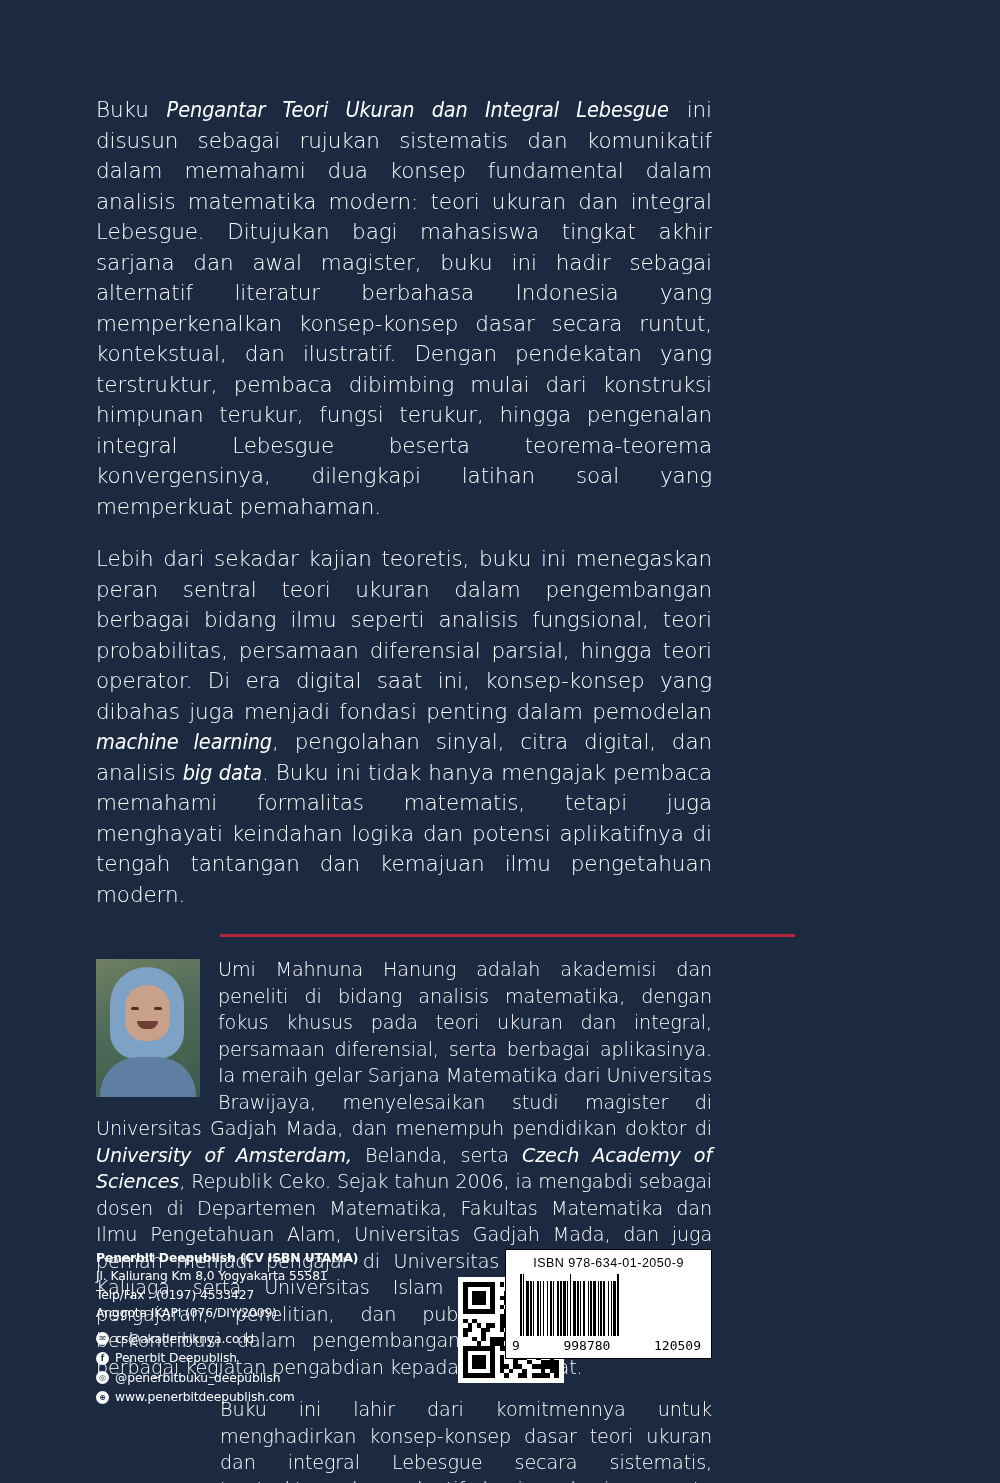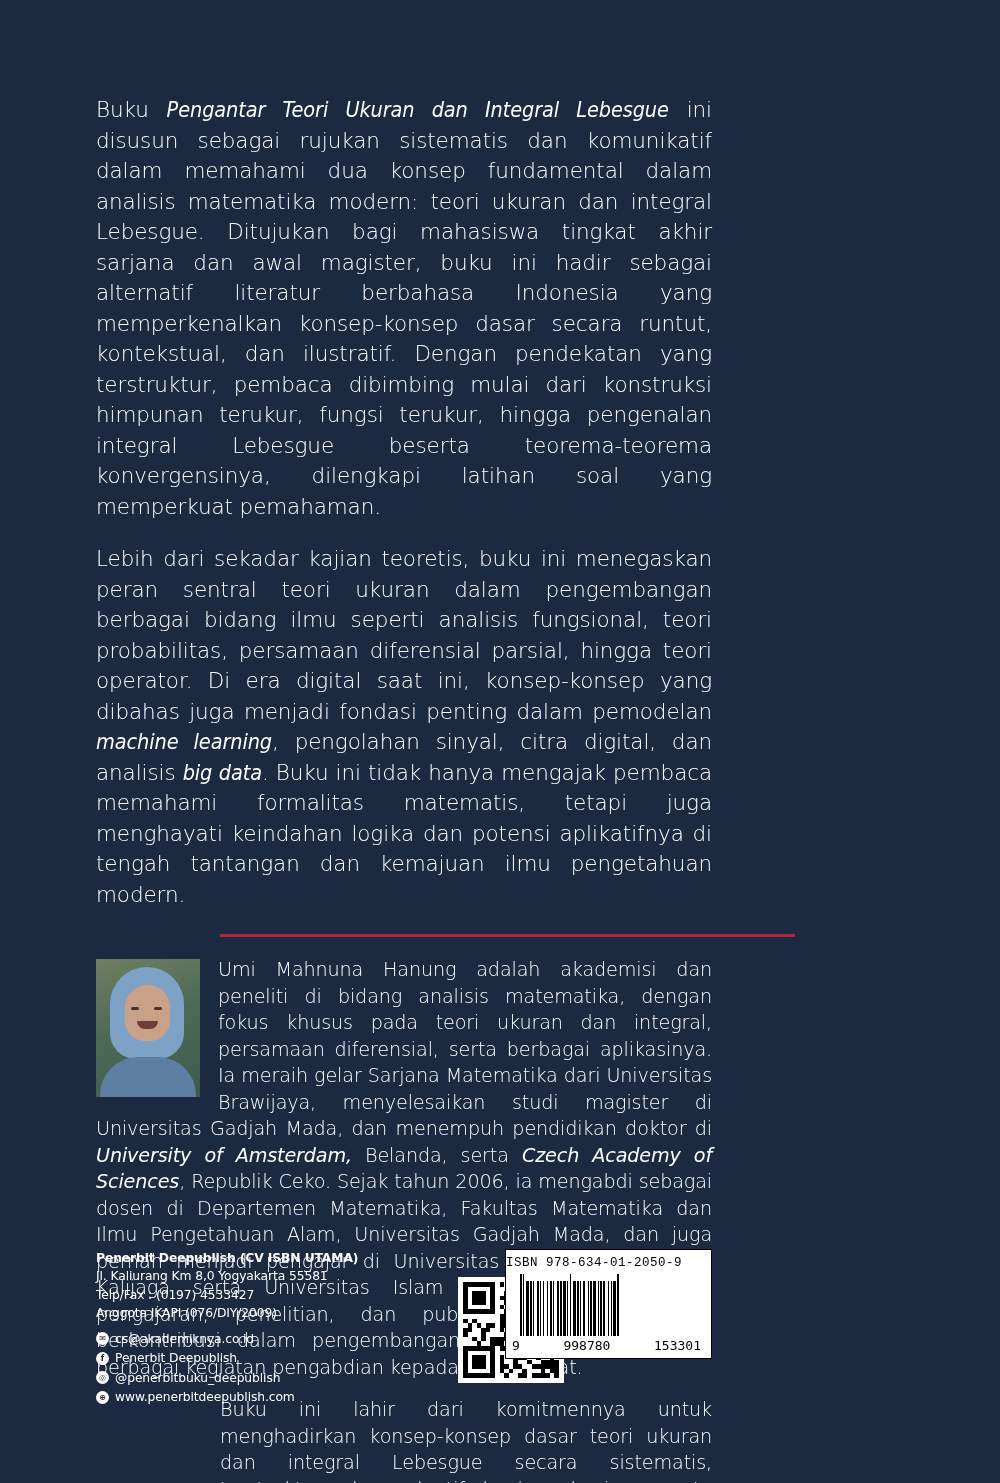--- a/index.html
+++ b/index.html
@@ -184,23 +184,24 @@
     box-sizing: border-box;
   }
   .isbn-cat {
     text-align: center;
     font-size: 11px;
     padding: 4px 0 3px 0;
     border-bottom: 1px solid #000;
     font-family: "DejaVu Sans Mono", monospace;
   }
   .isbn-num {
+    text-align: center;
     font-size: 12.5px;
     padding: 6px 0 4px 0;
-    font-family: Liberation Mono, monospace;
+    font-family: Liberation Sans, sans-serif;
     letter-spacing: 0.5px;
   }
   .barcode {
     height: 62px;
     margin: 0 14px;
     display: flex;
     align-items: flex-end;
     gap: 0px;
   }
   .barcode span {
@@ -775,18 +776,18 @@
           <span style="width: 1px; height: 88%;"></span>
           <span style="width: 1px; background: transparent; height: 88%;"></span>
           <span style="width: 3px; height: 88%;"></span>
           <span style="width: 1px; background: transparent; height: 100%;"></span>
           <span style="width: 2px; height: 100%;"></span>
           <span style="width: 2px; background: transparent; height: 100%;"></span>
         </div>
       <div class="isbn-digits">
         <span>9</span>
         <span>998780</span>
-        <span>153301</span>
+        <span>120509</span>
       </div>
     </div>
 
   </div>
 </div>
 
 </body></html>

